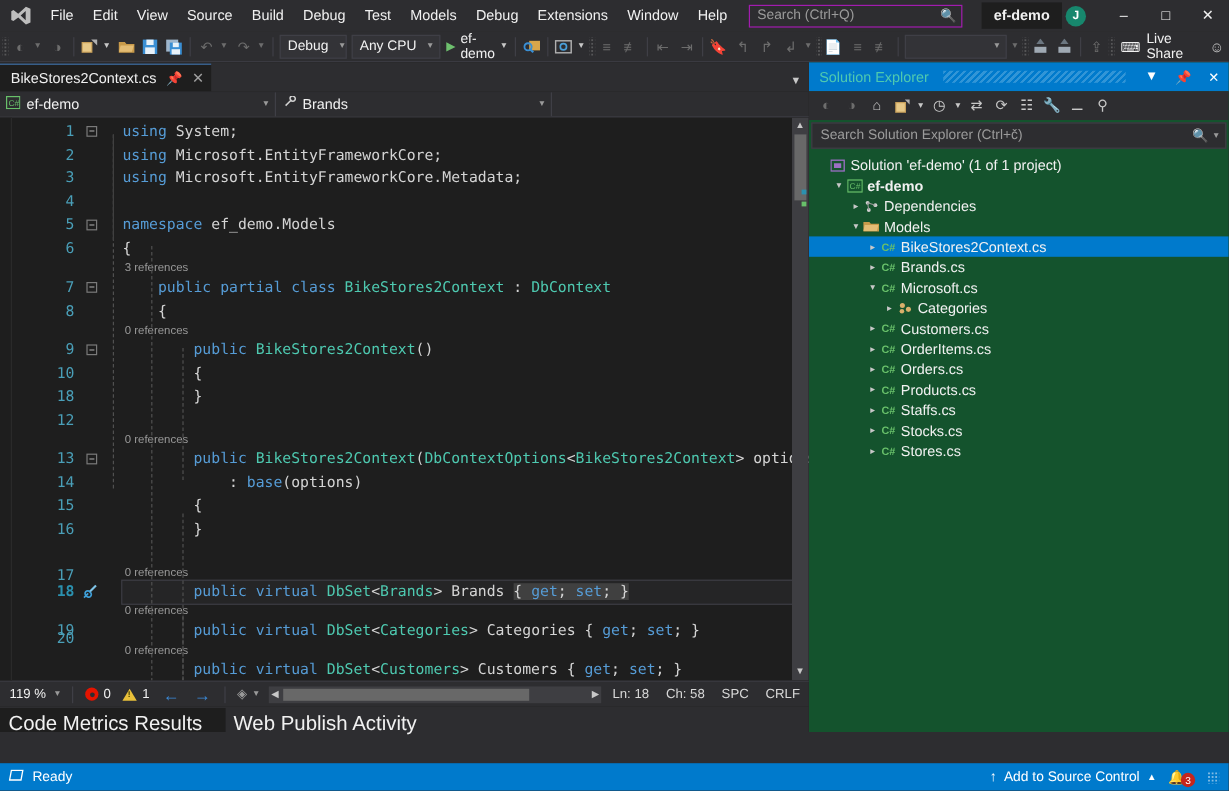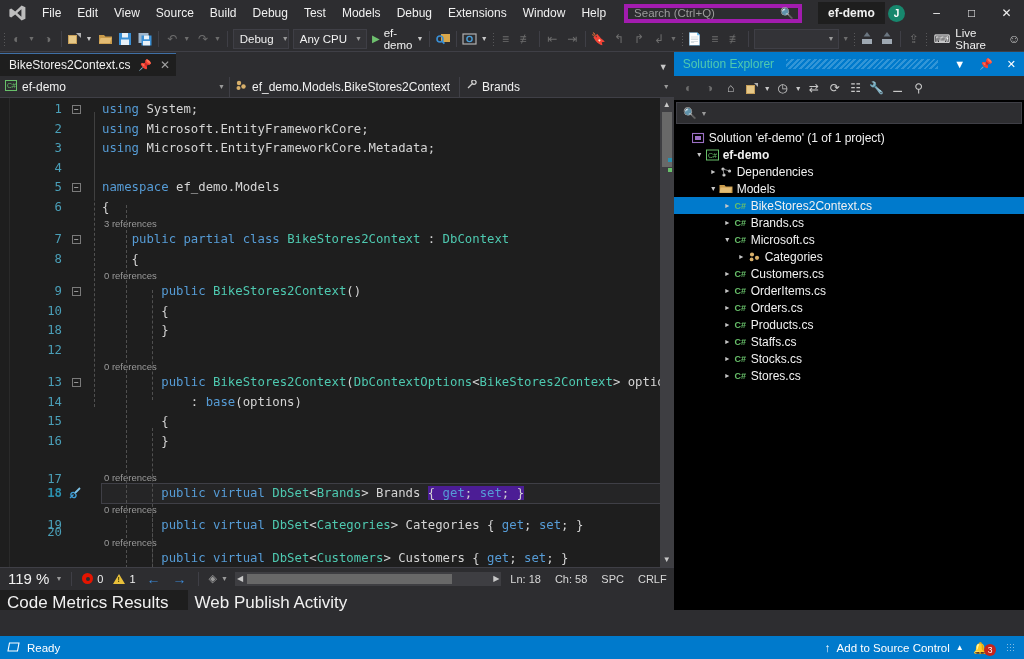--- a/index.html
+++ b/index.html
@@ -18,21 +18,21 @@
     padding-left: 6px; position: relative;
   }
   .vs-logo { width: 22px; height: 18px; display:flex; align-items:center; justify-content:center; margin-right:6px; }
   .menu { display: flex; align-items: center; }
   .menu-item {
     font-size: 12px; color: #f1f1f1; padding: 4px 8px; line-height: 14px;
     white-space: nowrap; cursor: default;
   }
   .search-box {
     margin-left: 10px; width: 178px; height: 19px; background: #2d2d30;
-    border: 4px solid #a21caf; display: flex; align-items: center;
+    border: 1px solid #a21caf; display: flex; align-items: center;
     padding: 0 4px 0 6px; position: relative;
   }
   .search-box .ph { font-size: 11.5px; color: #9b9b9b; flex: 1; }
   .search-box .mag { font-size: 11px; color: #d0d0d0; }
   .proj-chip {
     margin-left: 16px; font-size: 12px; font-weight: bold; color: #f1f1f1;
     background: #1e1e1e; padding: 4px 10px;
   }
   .titlebar-right { position: absolute; right: 0; top: 0; height: 26px; display: flex; align-items: center; }
   .avatar {
@@ -64,21 +64,21 @@
   }
   .tb-combo .cv { white-space: nowrap; }
   .tb-combo .cc { margin-left: auto; padding-left: 8px; font-size: 7px; color: #9a9a9a; }
   .tb-run { display:flex; align-items:center; font-size: 11.5px; color:#f1f1f1; padding: 0 3px; }
   .tb-run .tri { color:#6ec06e; font-size: 10px; margin-right: 4px; }
   .liveshare { display:flex; align-items:center; font-size: 11.5px; color:#f1f1f1; gap:5px; padding: 0 5px;}
 
   
   .main { display: flex; height: 558px; }
   .editor-pane { width: 700px; position: relative; background: #1e1e1e; display:flex; flex-direction: column;}
-  .se-pane { width: 364px; background: #000000; display:flex; flex-direction: column; }
+  .se-pane { width: 364px; background: #14532d; display:flex; flex-direction: column; }
 
   
   .tabstrip { height: 24px; background: #2d2d30; display: flex; align-items: flex-end; position:relative;}
   .doctab {
     height: 23px; background: #1e1e1e; border-top: 1px solid #3f6fa5;
     display: flex; align-items: center; padding: 0 6px 0 9px; gap: 8px;
     font-size: 12px; color: #f1f1f1;
   }
   .doctab .pin { font-size: 11px; color:#a0a0a0; }
   .doctab .x { font-size: 12px; color:#a0a0a0; }
@@ -109,42 +109,42 @@
   .gline { height: 19.5px; line-height:19.5px; padding-right: 6px; }
   .gline.cur { color:#2b91af; font-weight: bold; }
   .glyphs { position:absolute; left:58px; top:0; width:18px; }
   .codetext { position:absolute; left:76px; top:0; right:0; white-space: pre; }
   .cl { height:19.5px; line-height:19.5px;margin-left:16px; }
   .reflbl { font-family:"Liberation Sans", sans-serif; font-size:9.5px; color:#9a9a9a; height:13px; line-height:13px; }
   .hl-line { background:#252526; outline:1px solid #3f3f46; }
   .k { color:#569cd6; }       
   .t { color:#4ec9b0; }       
   .id { color:#d4d4d4; }
-  .sel { background:#4c1d95; }
+  .sel { background:#404040; }
   .cb { color:#569cd6; }      
 
   
   .fold { position:absolute; width:9px; height:9px; border:1px solid #7a7a7a; color:#c8c8c8;
     font-size:8px; line-height:7px; text-align:center; background:#1e1e1e; }
   .sguide { position:absolute; width:1px; background: #404040; }
   .sguide.dash { background: none; border-left:1px dashed #505050; width:0; }
 
   
   .vbar { position:absolute; right:0; top:0; width:14px; bottom:0; background:#3e3e42; }
   .vbar .thumb { position:absolute; left:2px; right:2px; background:#686868; }
   .vbar .arw { position:absolute; left:0; right:0; height:14px; color:#c8c8c8; font-size:8px; text-align:center; line-height:14px;}
   .vmark { position:absolute; right:2px; width:4px; height:4px; }
 
   
   .editstatus {
     height: 22px; background:#2d2d30; display:flex; align-items:center; gap:0;
     border-top:1px solid #3f3f46; font-size:11px; color:#f1f1f1;
   }
   .zoombox { display:flex; align-items:center; padding:0 4px 0 8px; gap:6px; }
-  .zoombox .z { font-size:15px; }
+  .zoombox .z { font-size:11px; }
   .zoombox .c { font-size:7px; color:#9a9a9a;}
   .es-sep { width:1px; height:14px; background:#3f3f46; margin:0 5px;}
   .es-item { display:flex; align-items:center; gap:4px; padding: 0 5px; font-size:11px;}
   .dot-err { width:11px; height:11px; border-radius:50%; background:#e51400; position:relative;}
   .dot-err::after{content:""; position:absolute; left:3.5px; top:3.5px; width:4px;height:4px;border-radius:50%;background:#2d2d30;}
   .tri-warn { width:0;height:0;border-left:6px solid transparent;border-right:6px solid transparent;border-bottom:10px solid #e9c03a;position:relative;}
   .tri-warn::after{content:"!";position:absolute;left:-2px;top:2px;font-size:7px;color:#3a3a00;font-weight:bold;font-family:"Liberation Sans",sans-serif;}
   .arrow-nav { color:#3b8ad8; font-size:14px; padding:0 6px; }
   .hscroll { flex:1; height:14px; background:#3e3e42; margin:0 2px; position:relative; display:flex; align-items:center;}
   .hscroll .hthumb { position:absolute; left:12px; width:205px; top:2px; bottom:2px; background:#686868;}
@@ -363,31 +363,20 @@
 
       <div class="navbar">
         <div class="navcell">
           <span>
             <svg width="12" height="11" viewBox="0 0 12 11">
                 <rect x="0.5" y="0.5" width="11" height="10" fill="none" stroke="#68c06a" stroke-width="1"></rect>
                 <text x="2" y="8" font-size="7" fill="#68c06a" font-family="Liberation Sans">C#</text>
               </svg>
           </span>
           <span>ef-demo</span>
-          <span class="nc">▼</span>
-        </div>
-        <div class="navcell">
-          <span>
-            <svg width="12" height="11" viewBox="0 0 12 11">
-                <circle cx="4" cy="3" r="2.2" fill="#d8b06a"></circle>
-                <circle cx="8.5" cy="6.5" r="2.2" fill="#d8b06a"></circle>
-                <circle cx="3.5" cy="8" r="2" fill="#d8b06a"></circle>
-              </svg>
-          </span>
-          <span>ef_demo.Models.BikeStores2Context</span>
           <span class="nc">▼</span>
         </div>
         <div class="navcell">
           <span>
             <svg width="12" height="11" viewBox="0 0 12 11">
                 <path d="M3 8 L7.5 3.5 M7.5 3.5 a2 2 0 1 1 2.8 -2.8 a2 2 0 1 1 -2.8 2.8 Z" stroke="#cfcfcf" stroke-width="1.3" fill="none"></path>
               </svg>
           </span>
           <span>Brands</span>
           <span class="nc">▼</span>
@@ -501,20 +490,21 @@
         <div class="se-tb" style="width:9px;font-size:7px;">▼</div>
         <div class="se-tb">⇄</div>
         <div class="se-tb">⟳</div>
         <div class="se-tb">☷</div>
         <div class="se-tb">🔧</div>
         <div class="se-tb">⚊</div>
         <div class="se-tb">⚲</div>
       </div>
 
       <div class="se-search">
+        <span class="sp">Search Solution Explorer (Ctrl+č)</span>
         <span style="color:#d0d0d0;font-size:11px;">🔍</span>
         <span style="font-size:7px;color:#9a9a9a;padding-left:3px;">▼</span>
       </div>
 
       <div class="se-tree" id="setree">
           <div class="trow" style="padding-left: 6px;">
             <span class="exp"></span>
             <span class="ic">
               <svg width="13" height="12" viewBox="0 0 13 12">
                 <rect x="0.5" y="1.5" width="11" height="9" fill="none" stroke="#9b6fc4" stroke-width="1.1"></rect>

